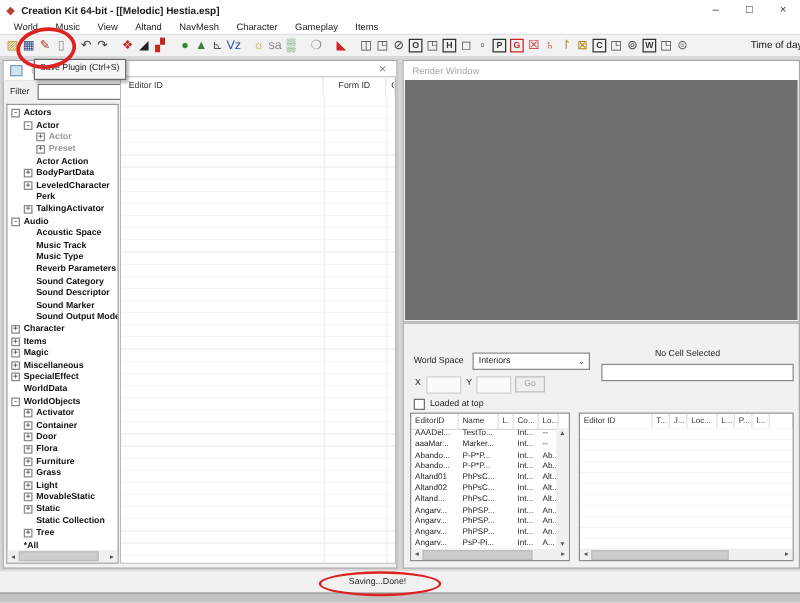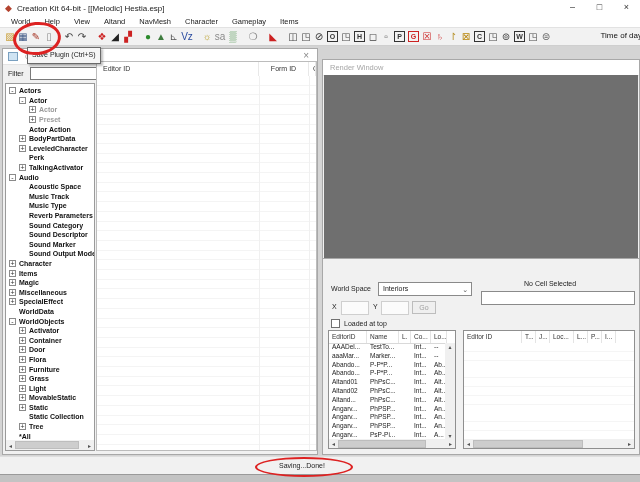--- a/index.html
+++ b/index.html
@@ -4,21 +4,21 @@
 <style>
   html,body{margin:0;padding:0;}
   body{
     width:640px;height:482px;position:relative;overflow:hidden;
     font-family:"Liberation Sans","DejaVu Sans",sans-serif;
     background:#fff;-webkit-font-smoothing:antialiased;
   }
   
   .titlebar{position:absolute;left:0;top:0;width:640px;height:16px;background:#fff;display:flex;align-items:center;}
   .app-icon{font-size:9px;color:#b3422e;margin:0 5px 0 5px;line-height:16px;}
-  .title-text{font-size:8px;color:#1a1a1a;white-space:nowrap;}
+  .title-text{font-size:8px;color:#1a1a1a;white-space:nowrap;font-weight:bold;}
   .win-controls{position:absolute;right:0;top:0;height:16px;display:flex;}
   .win-btn{width:27px;height:16px;text-align:center;font-size:9px;line-height:15px;color:#333;}
   
   .menubar{position:absolute;left:0;top:16px;width:640px;height:11px;background:#fff;display:flex;align-items:center;padding-left:4px;}
   .menu-item{font-size:7.5px;color:#222;padding:0 7px;white-space:nowrap;}
   
   .toolbar{position:absolute;left:0;top:27px;width:640px;height:19px;background:#f2f2f2;border-top:1px solid #e2e2e2;border-bottom:1px solid #cfcfcf;display:flex;align-items:center;padding-left:4px;box-sizing:border-box;}
   .tb-icons{display:flex;align-items:center;gap:1px;}
   .tb-icon{width:12px;height:14px;font-size:10px;line-height:14px;text-align:center;overflow:hidden;}
   .tb-icon.sep{margin-left:7px;}
@@ -50,21 +50,21 @@
   
   .obj-list{position:absolute;left:93px;top:12px;width:221px;height:390px;background:#fff;border:1px solid #bcbcbc;box-sizing:border-box;}
   .obj-head{height:14px;display:flex;border-bottom:1px solid #e0e0e0;background:#fff;}
   .ow-col{font-size:7px;color:#333;line-height:14px;border-right:1px solid #e8e8e8;white-space:nowrap;overflow:hidden;box-sizing:border-box;}
   .ow-col.c0{width:162px;padding-left:6px;}
   .ow-col.c1{width:50px;text-align:center;}
   .ow-col.c2{flex:1;padding-left:4px;}
   .obj-body{position:absolute;left:0;top:14px;right:0;bottom:0;background:repeating-linear-gradient(to bottom,#fff 0 8.7px,#f4f4f4 8.7px 9.7px);}
   .obj-vline{position:absolute;top:0;bottom:0;width:1px;background:#f0f0f0;}
   
-  #render-window{left:322px;top:13px;width:318px;height:210px;text-align:right;}
+  #render-window{left:322px;top:2px;width:318px;height:210px;text-align:right;}
   .render-content{position:absolute;left:1px;top:15px;right:1px;bottom:1px;background:#6f6f6f;}
   
   #cell-view{left:322px;top:212px;width:318px;height:197px;}
   .cv-body{position:absolute;left:1px;top:15px;right:1px;bottom:1px;background:#f1f1f1;}
   .cv-label{position:absolute;font-size:7px;color:#222;white-space:nowrap;}
   .ws-select{position:absolute;left:54px;top:8px;width:94px;height:14px;background:#fff;border:1px solid #8a8a8a;font-size:7px;color:#222;line-height:12px;padding-left:4px;box-sizing:border-box;}
   .ws-chevron{position:absolute;right:3px;top:1px;font-size:7px;color:#555;}
   .ncs-input{position:absolute;left:157px;top:17px;width:152px;height:12px;background:#fff;border:1px solid #8a8a8a;}
   .xy-field{position:absolute;top:27px;width:26px;height:12px;background:#fbfbfb;border:1px solid #cfcfcf;}
   .go-btn{position:absolute;left:88px;top:27px;width:24px;height:13px;background:#efefef;border:1px solid #bdbdbd;font-size:7px;color:#9f9f9f;text-align:center;line-height:12px;box-sizing:border-box;}
@@ -100,21 +100,21 @@
   <span class="title-text">Creation Kit 64-bit - [[Melodic] Hestia.esp]</span>
   <div class="win-controls">
       <span class="win-btn">–</span>
       <span class="win-btn">□</span>
       <span class="win-btn">×</span>
     </div>
 </div>
 
 <div class="menubar">
     <span class="menu-item">World</span>
-    <span class="menu-item">Help</span>
+    <span class="menu-item">Music</span>
     <span class="menu-item">View</span>
     <span class="menu-item">Altand</span>
     <span class="menu-item">NavMesh</span>
     <span class="menu-item">Character</span>
     <span class="menu-item">Gameplay</span>
     <span class="menu-item">Items</span>
   </div>
 
 <div class="toolbar">
   <div class="tb-icons">

